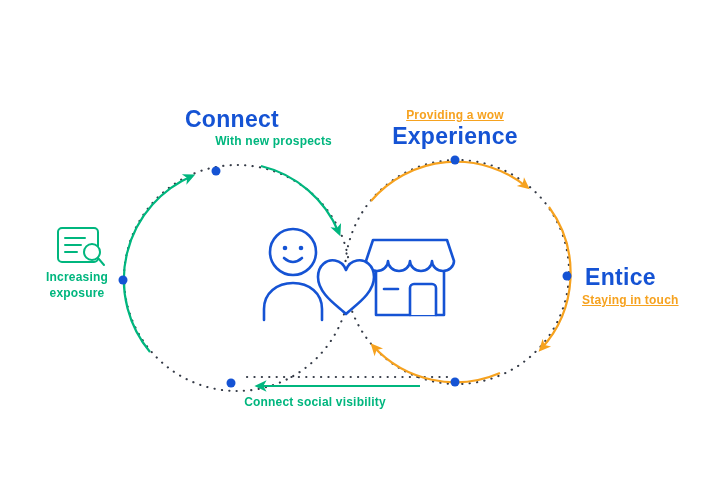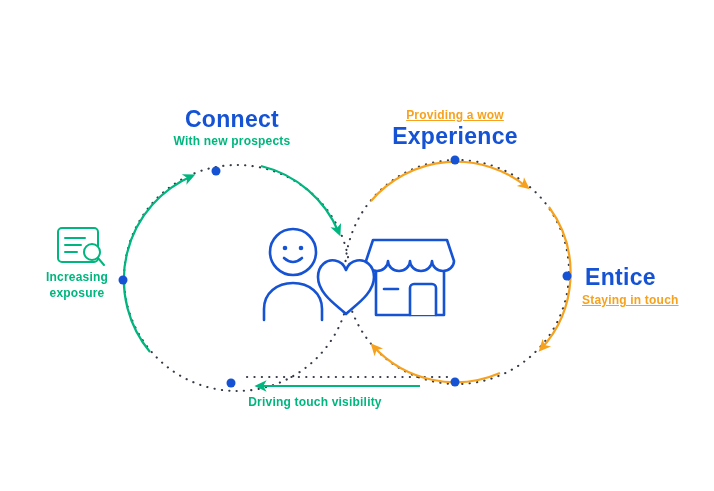--- a/index.html
+++ b/index.html
@@ -100,26 +100,26 @@
       <circle class="dot" cx="216" cy="171" r="4.5"></circle>
       <circle class="dot" cx="123" cy="280" r="4.5"></circle>
       <circle class="dot" cx="231" cy="383" r="4.5"></circle>
       <circle class="dot" cx="455" cy="160" r="4.5"></circle>
       <circle class="dot" cx="567" cy="276" r="4.5"></circle>
       <circle class="dot" cx="455" cy="382" r="4.5"></circle>
     </g>
   </svg>
 
   <div class="label title" style="left:132px; top:106px; width:200px;">Connect</div>
-  <div class="label sub green" style="left:132px; top:134px; width:200px;">With new prospects</div>
+  <div class="label sub green" style="left:132px; top:134px; width:200px;text-align:right;">With new prospects</div>
 
   <div class="label sub orange" style="left:355px; top:108px; width:200px;">Providing a wow</div>
   <div class="label title nowrap" style="left:585px; top:264px;">Entice</div>
 
   <div class="label title" style="left:355px; top:123px; width:200px;">Experience</div>
   <div class="label sub orange nowrap" style="left:582px; top:293px;">Staying in touch</div>
 
 
-  <div class="label sub green" style="left:215px; top:395px; width:200px;">Driving touch visibility</div>
+  <div class="label sub green" style="left:215px; top:395px; width:200px;">Connect social visibility</div>
 
   <div class="label sub green" style="left:35px; top:270px; width:84px; line-height:1.3;">Increasing exposure</div>
 
 </div>
 
 </body></html>

